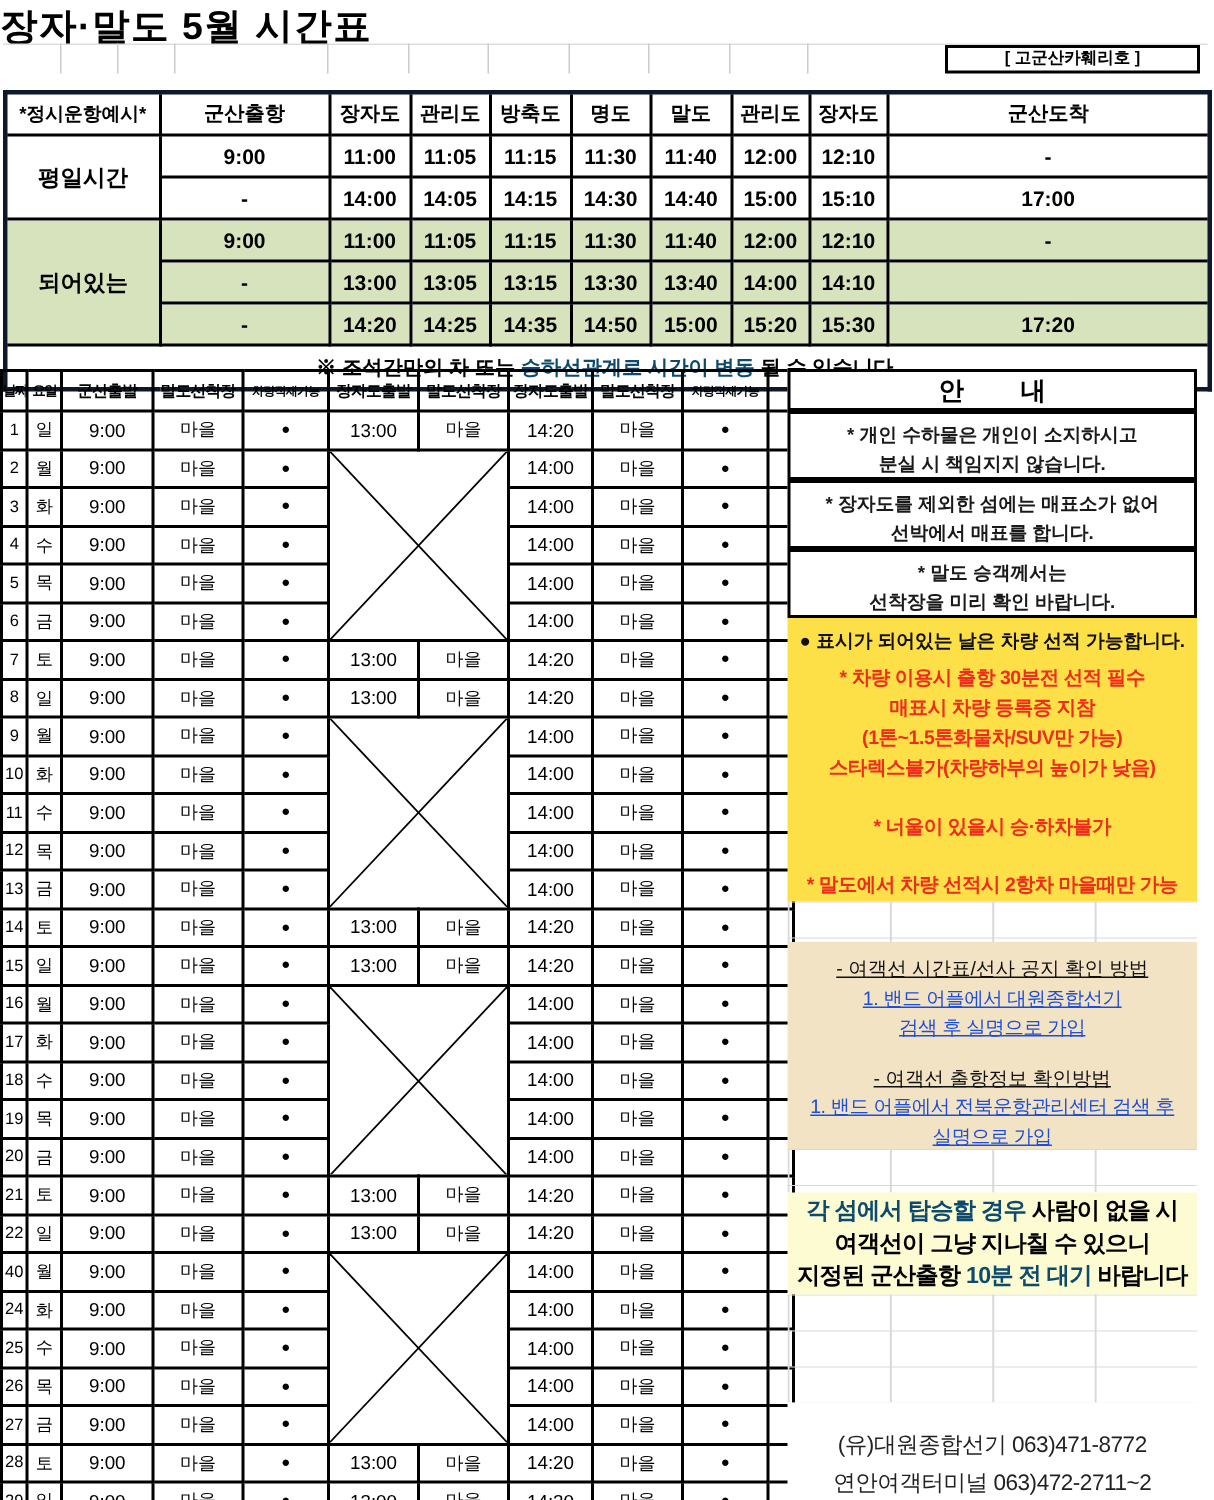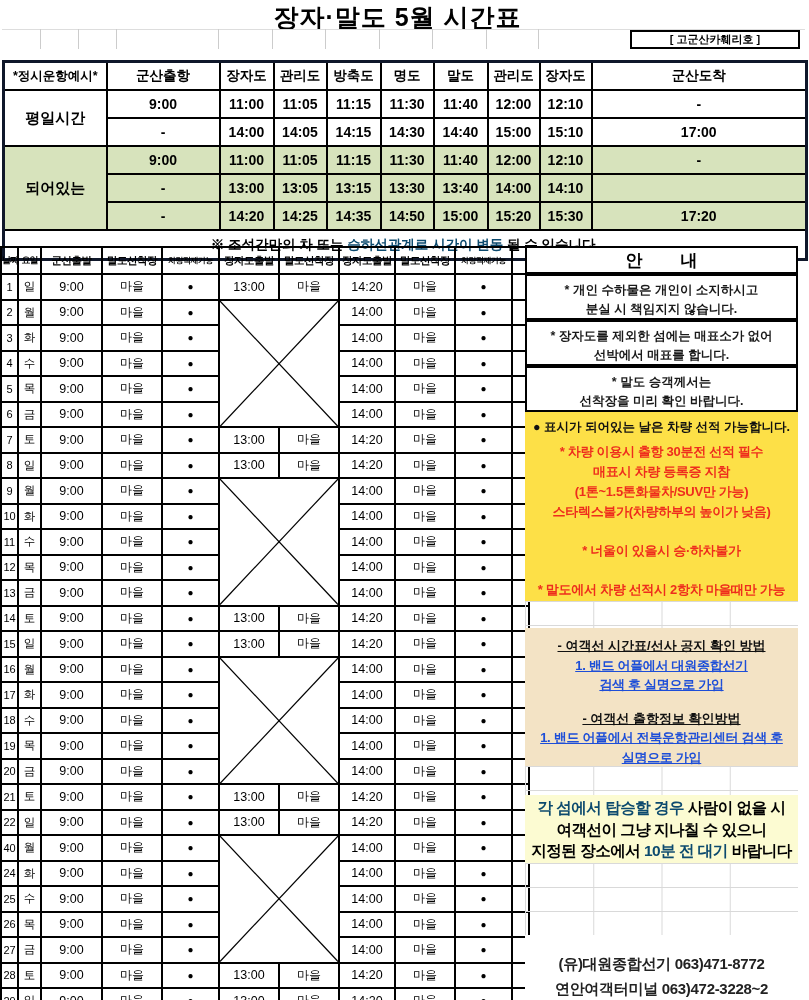--- a/index.html
+++ b/index.html
@@ -1,21 +1,21 @@
 <!DOCTYPE html>
 <html><head>
 <meta charset="utf-8">
 <style>
   html,body{margin:0;padding:0}
   body{width:809px;height:1000px;overflow:hidden;background:#fff;position:relative;
        font-family:"Liberation Sans",sans-serif;color:#000}
   .abs{position:absolute}
 
   
-  #title{top:1px;left:0;width:795px;text-align:center;font-size:25px;font-weight:bold;letter-spacing:1px}
+  #title{top:1px;left:0;width:795px;font-size:25px;font-weight:bold;letter-spacing:1px}
 
   
   #ferry-row{top:29px;left:2px;width:803px;height:20px}
   .fv{position:absolute;top:0;height:20px;width:1px;background:#ccc}
   #ferry-row .fh{position:absolute;top:0;left:0;width:803px;height:1px;background:#ddd}
   #ferry-label{position:absolute;top:1px;left:628px;width:170px;height:19px;border:2px solid #000;
       box-sizing:border-box;background:#fff;font-size:11px;font-weight:bold;text-align:center;line-height:15px}
 
   
   #top-table{position:absolute;top:60px;left:2px;width:803px;border-collapse:collapse;table-layout:fixed;
@@ -58,30 +58,30 @@
   #p-car{top:166px;height:189px;background:#fde047;font-weight:bold}
   #p-car .blk{font-size:12.5px;color:#111;padding-top:7px}
   #p-car .rl{color:#ee2d1d;font-size:13px;line-height:20px;letter-spacing:-0.3px}
   #p-car .sp1{height:6px}
   #p-car .sp2{height:19px}
   .ggrid{position:absolute;left:0;width:273px;
       background-image:linear-gradient(to right,#d9d9d9 1px,transparent 1px),
                        linear-gradient(to bottom,#d9d9d9 1px,transparent 1px);
       background-size:68.25px 24px}
   #p-gap1{top:355px;height:27px}
-  #p-app{top:382px;height:138px;background:#f3e3c5;font-weight:bold}
+  #p-app{top:382px;height:138px;background:#f3e3c5;font-weight:normal}
   #p-app .ttl{color:#111;font-size:13px;line-height:19.5px;text-decoration:underline}
   #p-app .lr{color:#1d4ed8;font-size:13px;line-height:19.5px;text-decoration:underline;letter-spacing:-0.3px}
   #p-app .sp{height:14px}
   #p-app{padding-top:8px}
   #p-gap2{top:520px;height:29px}
   #p-wait{top:549px;height:68px;background:#fcfbd2;font-size:15.5px;font-weight:bold;
       line-height:21.5px;padding-top:2px;letter-spacing:-0.5px}
   #p-gap3{top:617px;height:72px}
-  #p-contact{top:689px;height:65px;padding-top:16px;font-size:15px;font-weight:700;
+  #p-contact{top:689px;height:65px;padding-top:16px;font-size:15px;font-weight:400;
       line-height:25px;color:#222;letter-spacing:-0.3px}
 </style>
 </head>
 <body>
 
 <div class="abs" id="title">장자·말도 5월 시간표</div>
 
 <div class="abs" id="ferry-row">
   <div class="fh"></div>
   <div class="fv" style="left:38px"></div>
@@ -611,20 +611,20 @@
       <div class="lr">검색 후 실명으로 가입</div>
       <div class="sp"></div>
       <div class="ttl">- 여객선 출항정보 확인방법</div>
       <div class="lr">1. 밴드 어플에서 전북운항관리센터 검색 후</div>
       <div class="lr">실명으로 가입</div>
     </div>
   <div class="ggrid" id="p-gap2"></div>
   <div class="pbox" id="p-wait">
       <div><span class="red">각 섬에서 탑승할 경우 </span><span>사람이 없을 시</span></div>
       <div><span>여객선이 그냥 지나칠 수 있으니</span></div>
-      <div><span>지정된 장소에서 </span><span class="red">10분 전 대기</span><span> 바랍니다</span></div>
+      <div><span>지정된 군산출항 </span><span class="red">10분 전 대기</span><span> 바랍니다</span></div>
     </div>
   <div class="ggrid" id="p-gap3"></div>
   <div class="pbox" id="p-contact">
     <div>(유)대원종합선기  063)471-8772</div>
-    <div>연안여객터미널 063)472-3228~2</div>
+    <div>연안여객터미널 063)472-2711~2</div>
   </div>
 </div>
 
 </body></html>

